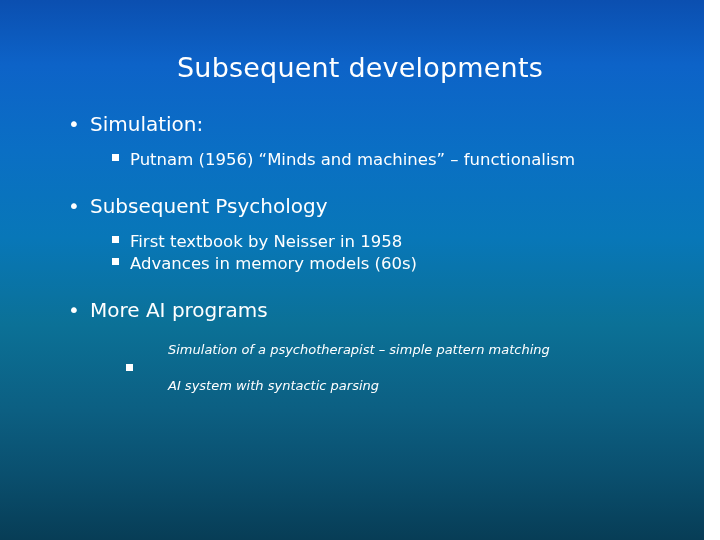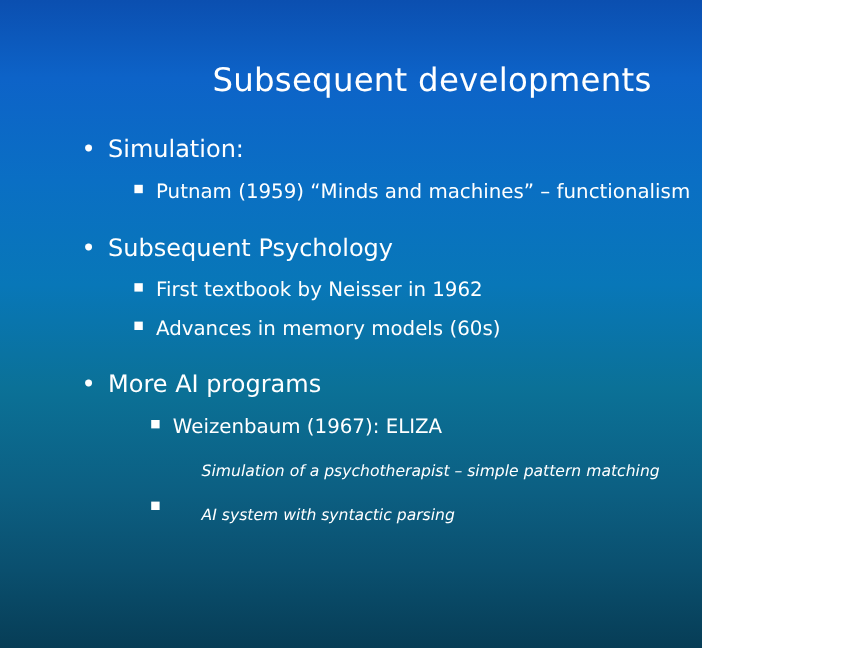--- a/index.html
+++ b/index.html
@@ -7,21 +7,21 @@
     padding: 0;
   }
   body {
     width: 720px;
     height: 540px;
     overflow: hidden;
     font-family: "DejaVu Sans", sans-serif;
   }
   .slide {
     position: relative;
-    width: 585px;
+    width: 704px;
     height: 540px;
     box-sizing: border-box;
     background: linear-gradient(180deg,
         #0b4fb0 0%,
         #0d63c8 12%,
         #0a6fc4 28%,
         #0877b8 44%,
         #0b7197 60%,
         #0c5f82 76%,
         #0a4f6e 88%,
@@ -67,21 +67,21 @@
   }
   .lvl2 {
     position: relative;
     padding-left: 74px;
     font-size: 16.5px;
     line-height: 1.3;
     margin-top: 12px;
     color: #ffffff;
   }
   .lvl2.tight {
-    margin-top: 10px;
+    margin-top: 0;
   }
   .lvl2 .bullet2 {
     position: absolute;
     left: 56px;
     top: 5px;
     width: 7px;
     height: 7px;
     background: #ffffff;
     display: block;
   }
@@ -115,48 +115,44 @@
 
   <div class="body">
 
     <div class="group group-first">
       <div class="lvl1">
         <span class="bullet">•</span>
         <span>Simulation:</span>
       </div>
       <div class="lvl2">
         <span class="bullet2"></span>
-        <span>Putnam (1959) “Minds and machines” – functionalism</span>
+        <span>Putnam (1956) “Minds and machines” – functionalism</span>
       </div>
     </div>
 
     <div class="group">
       <div class="lvl1">
         <span class="bullet">•</span>
         <span>Subsequent Psychology</span>
       </div>
       <div class="lvl2">
         <span class="bullet2"></span>
-        <span>First textbook by Neisser in 1962</span>
+        <span>First textbook by Neisser in 1958</span>
       </div>
       <div class="lvl2 tight">
         <span class="bullet2"></span>
         <span>Advances in memory models (60s)</span>
       </div>
     </div>
 
     <div class="group">
       <div class="lvl1">
         <span class="bullet">•</span>
         <span>More AI programs</span>
       </div>
-      <div class="lvl2 lvl2-wide">
-        <span class="bullet2"></span>
-        <span>Weizenbaum (1967): ELIZA</span>
-      </div>
       <div class="lvl3">Simulation of a psychotherapist – simple pattern matching</div>
       <div class="lvl2 lvl2-wide tight">
         <span class="bullet2"></span>
       </div>
       <div class="lvl3">AI system with syntactic parsing</div>
     </div>
 
   </div>
 </div>
 

